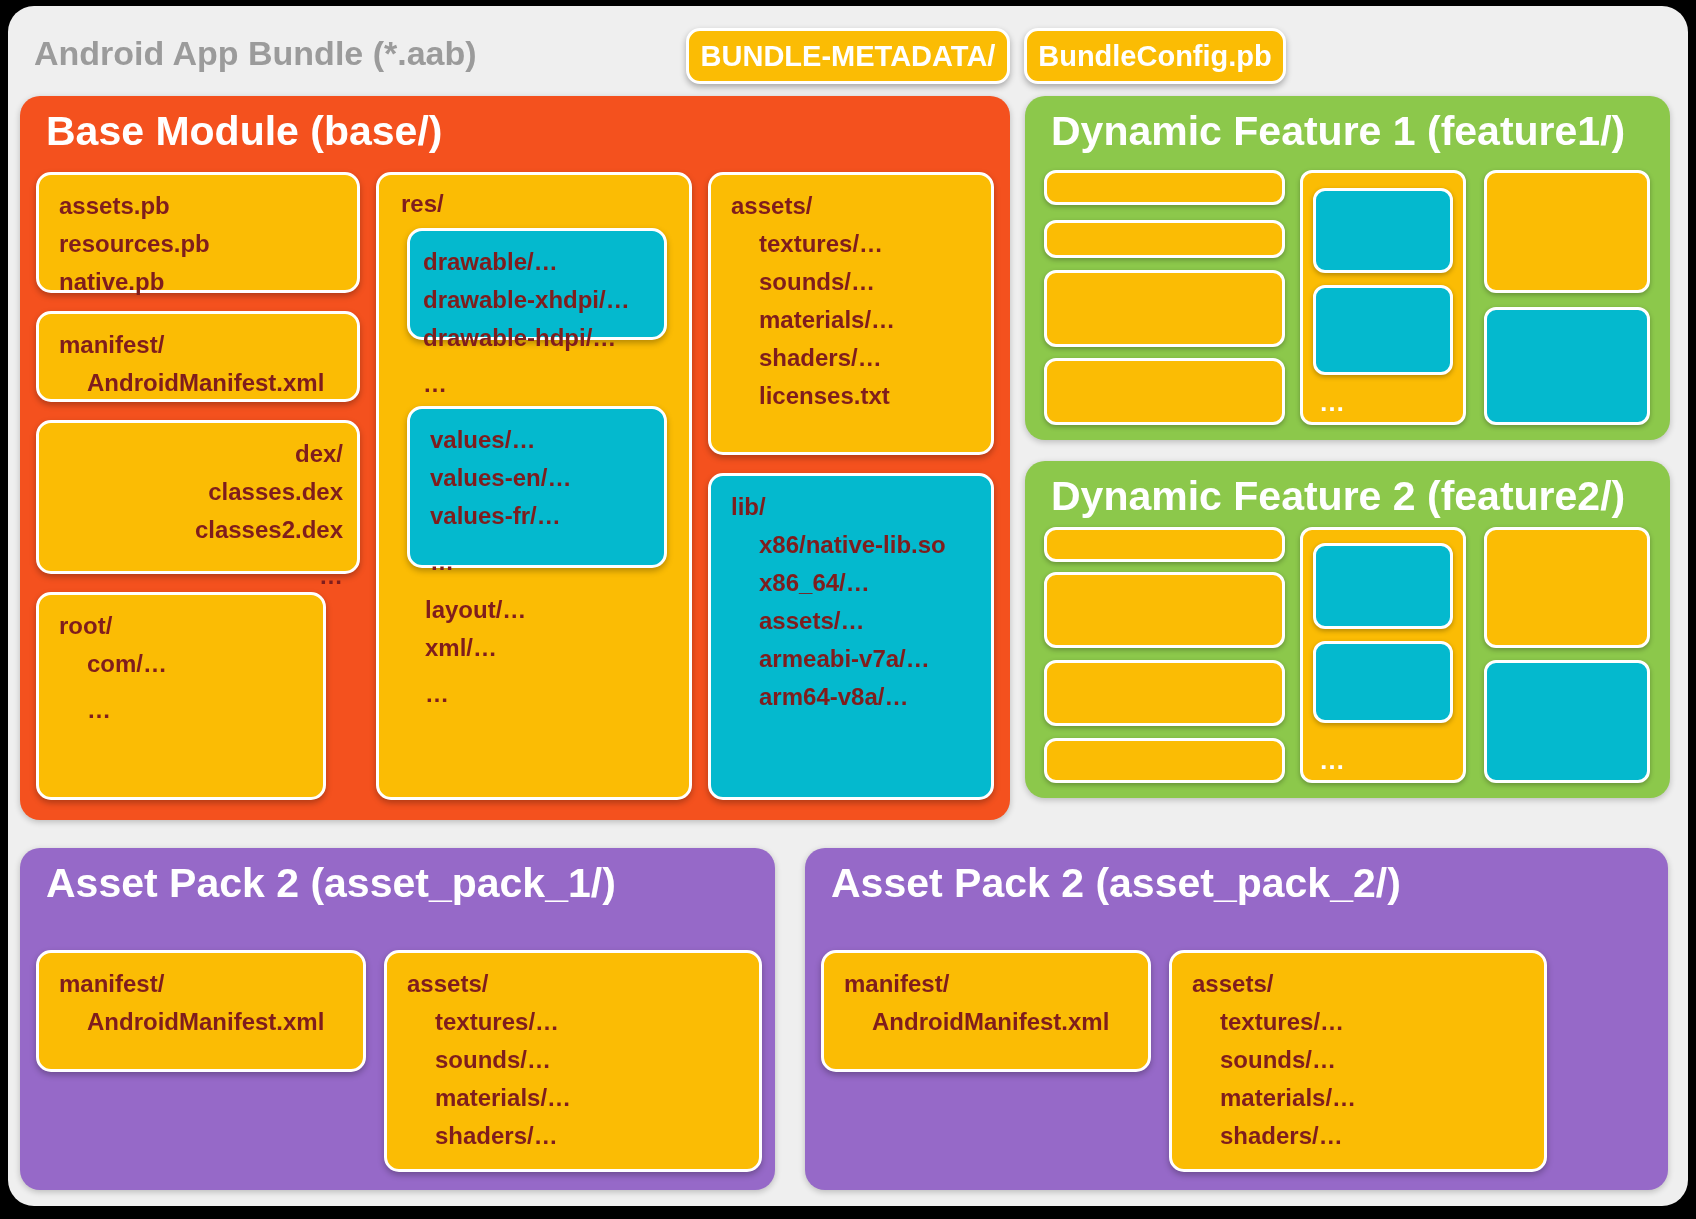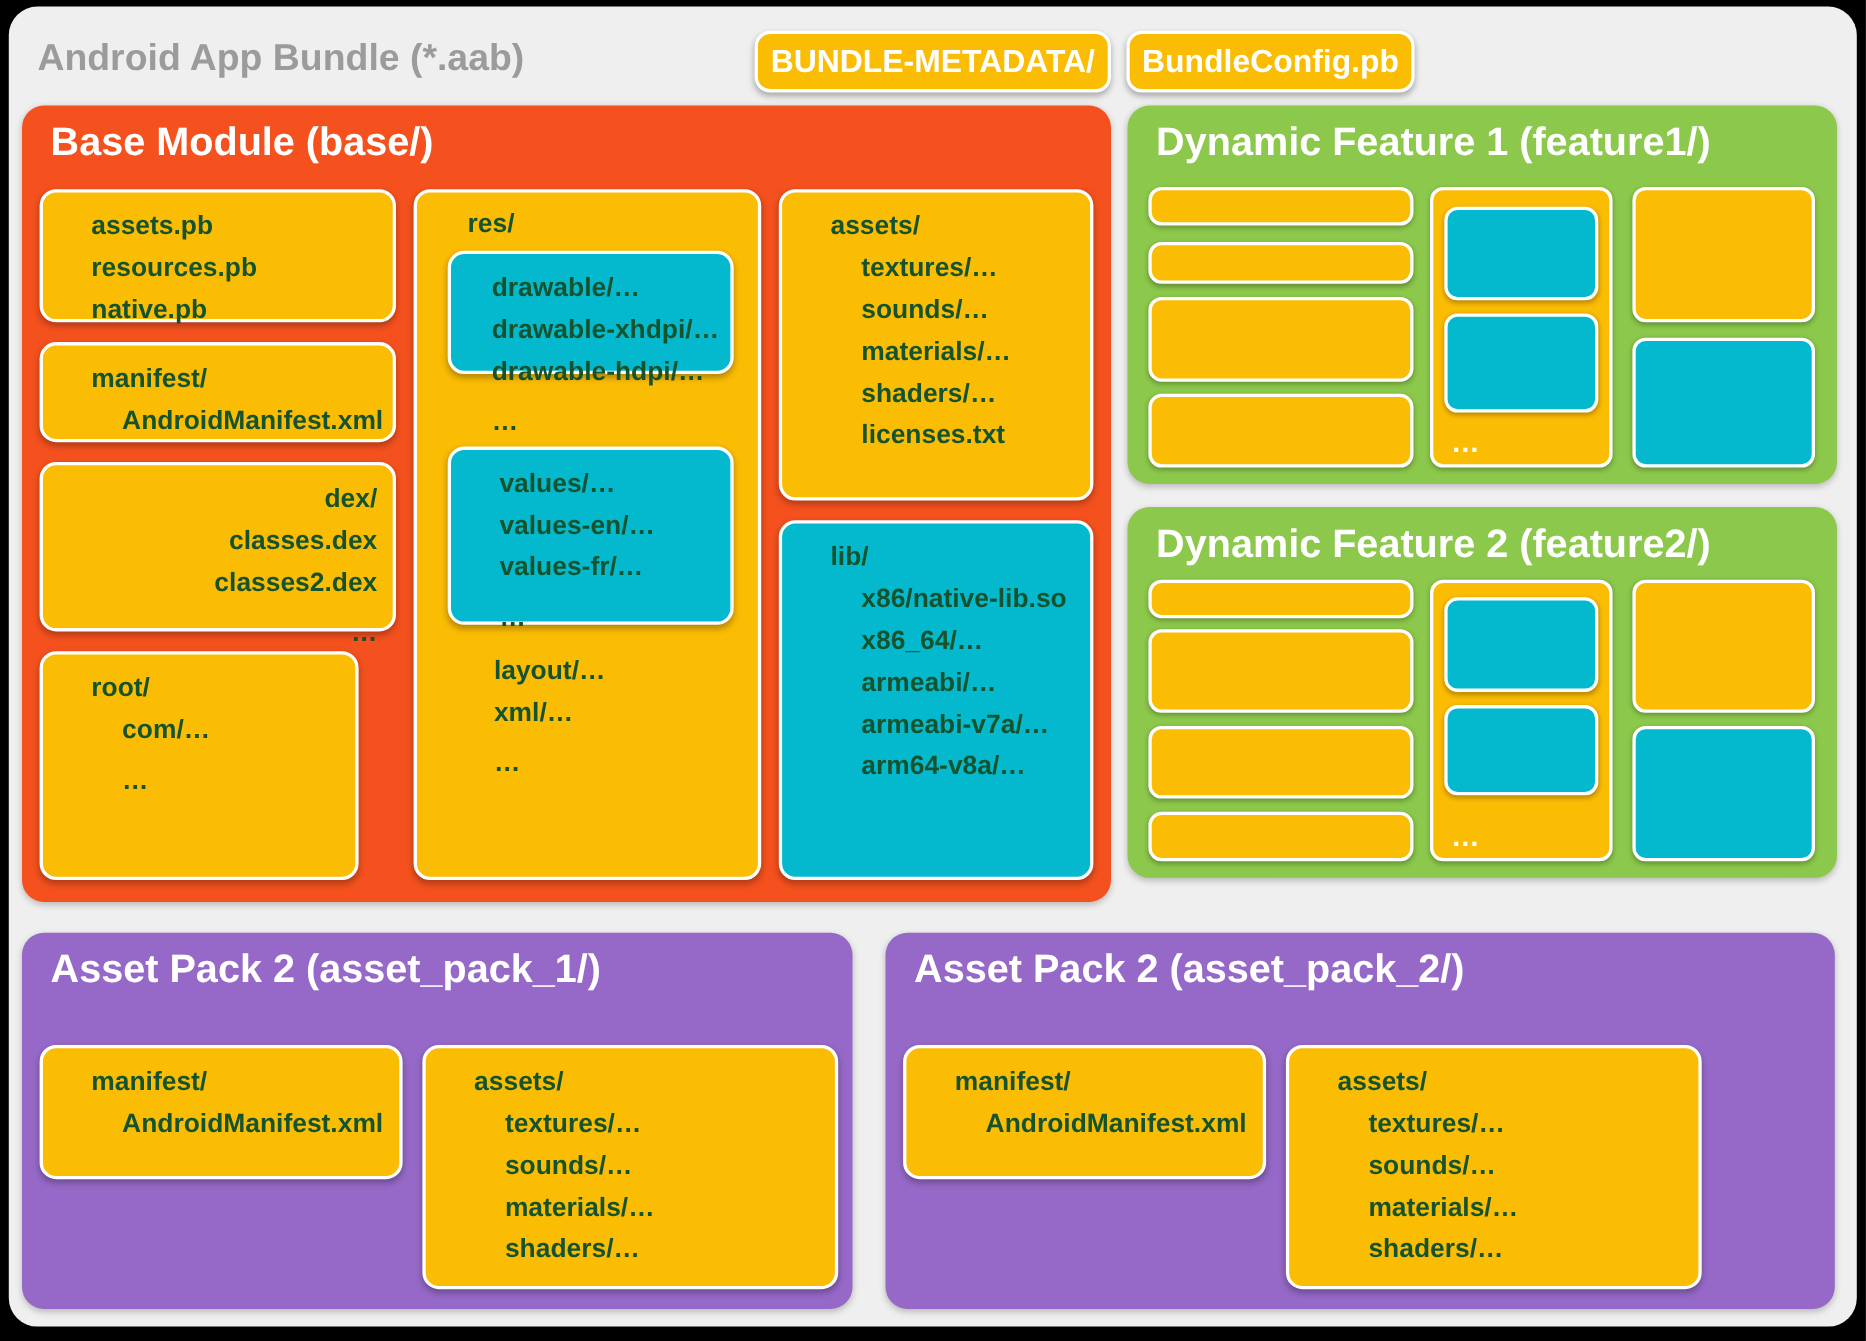--- a/index.html
+++ b/index.html
@@ -12,32 +12,32 @@
   .card{position:absolute;left:8px;top:6px;width:1680px;height:1200px;
         background:var(--card-bg);border-radius:26px;}
   .page-title{position:absolute;left:26px;top:28px;font-size:34px;color:var(--title-gray);white-space:nowrap;}
   .chip{position:absolute;top:22px;height:56px;line-height:50px;text-align:center;
         background:var(--yellow);color:#fff;font-size:29px;border:3px solid #fff;border-radius:14px;
         box-sizing:border-box;box-shadow:0 3px 6px rgba(0,0,0,.3);white-space:nowrap;}
   #chip-metadata{left:678px;width:324px;}
   #chip-config{left:1016px;width:262px;}
 
   .panel{position:absolute;border-radius:20px;box-shadow:0 2px 6px rgba(0,0,0,.22);}
-  .panel .ptitle{position:absolute;left:26px;top:12px;margin:0;font-size:36px;color:#fff;white-space:nowrap;}
+  .panel .ptitle{position:absolute;left:26px;top:12px;margin:0;font-size:41px;color:#fff;white-space:nowrap;}
   #base{left:12px;top:90px;width:990px;height:724px;background:var(--orange);}
   #df1{left:1017px;top:90px;width:645px;height:344px;background:var(--green);}
   #df2{left:1017px;top:455px;width:645px;height:337px;background:var(--green);}
   #ap1{left:12px;top:842px;width:755px;height:342px;background:var(--purple);}
   #ap2{left:797px;top:842px;width:863px;height:342px;background:var(--purple);}
 
   .box{position:absolute;border:3px solid #fff;border-radius:15px;box-shadow:0 3px 6px rgba(0,0,0,.28);box-sizing:border-box;}
   .yellow{background:var(--yellow);}
   .cyan{background:var(--cyan);}
   .txt{padding:12px 14px 0 20px;}
-  .ln{color:#14532d;font-size:24px;line-height:38px;white-space:nowrap;margin-left:24px;}
+  .ln{color:#7f1d1d;font-size:24px;line-height:38px;white-space:nowrap;}
   .ind{padding-left:28px;}
   .gap{margin-top:8px;}
 
   
   #b-proto{left:16px;top:76px;width:324px;height:121px;}
   #b-manifest{left:16px;top:215px;width:324px;height:91px;}
   #b-dex{left:16px;top:324px;width:324px;height:154px;text-align:right;}
   #b-root{left:16px;top:496px;width:290px;height:208px;}
   #b-res{left:356px;top:76px;width:316px;height:628px;}
   #b-res .dirlab{position:absolute;left:22px;top:10px;}
@@ -137,21 +137,21 @@
         <div class="ln ind">sounds/…</div>
         <div class="ln ind">materials/…</div>
         <div class="ln ind">shaders/…</div>
         <div class="ln ind">licenses.txt</div>
       </div>
 
       <div class="box cyan txt" id="b-lib">
         <div class="ln">lib/</div>
         <div class="ln ind">x86/native-lib.so</div>
         <div class="ln ind">x86_64/…</div>
-        <div class="ln ind">armeabi/…</div>
+        <div class="ln ind">assets/…</div>
         <div class="ln ind">armeabi-v7a/…</div>
         <div class="ln ind">arm64-v8a/…</div>
       </div>
     </section>
 
     <section class="panel df" id="df1">
       <div class="ptitle">Dynamic Feature 1 (feature1/)</div>
       <div class="mini yellow c1 bar1"></div>
       <div class="mini yellow c1 bar2"></div>
       <div class="mini yellow c1 bar3"></div>

